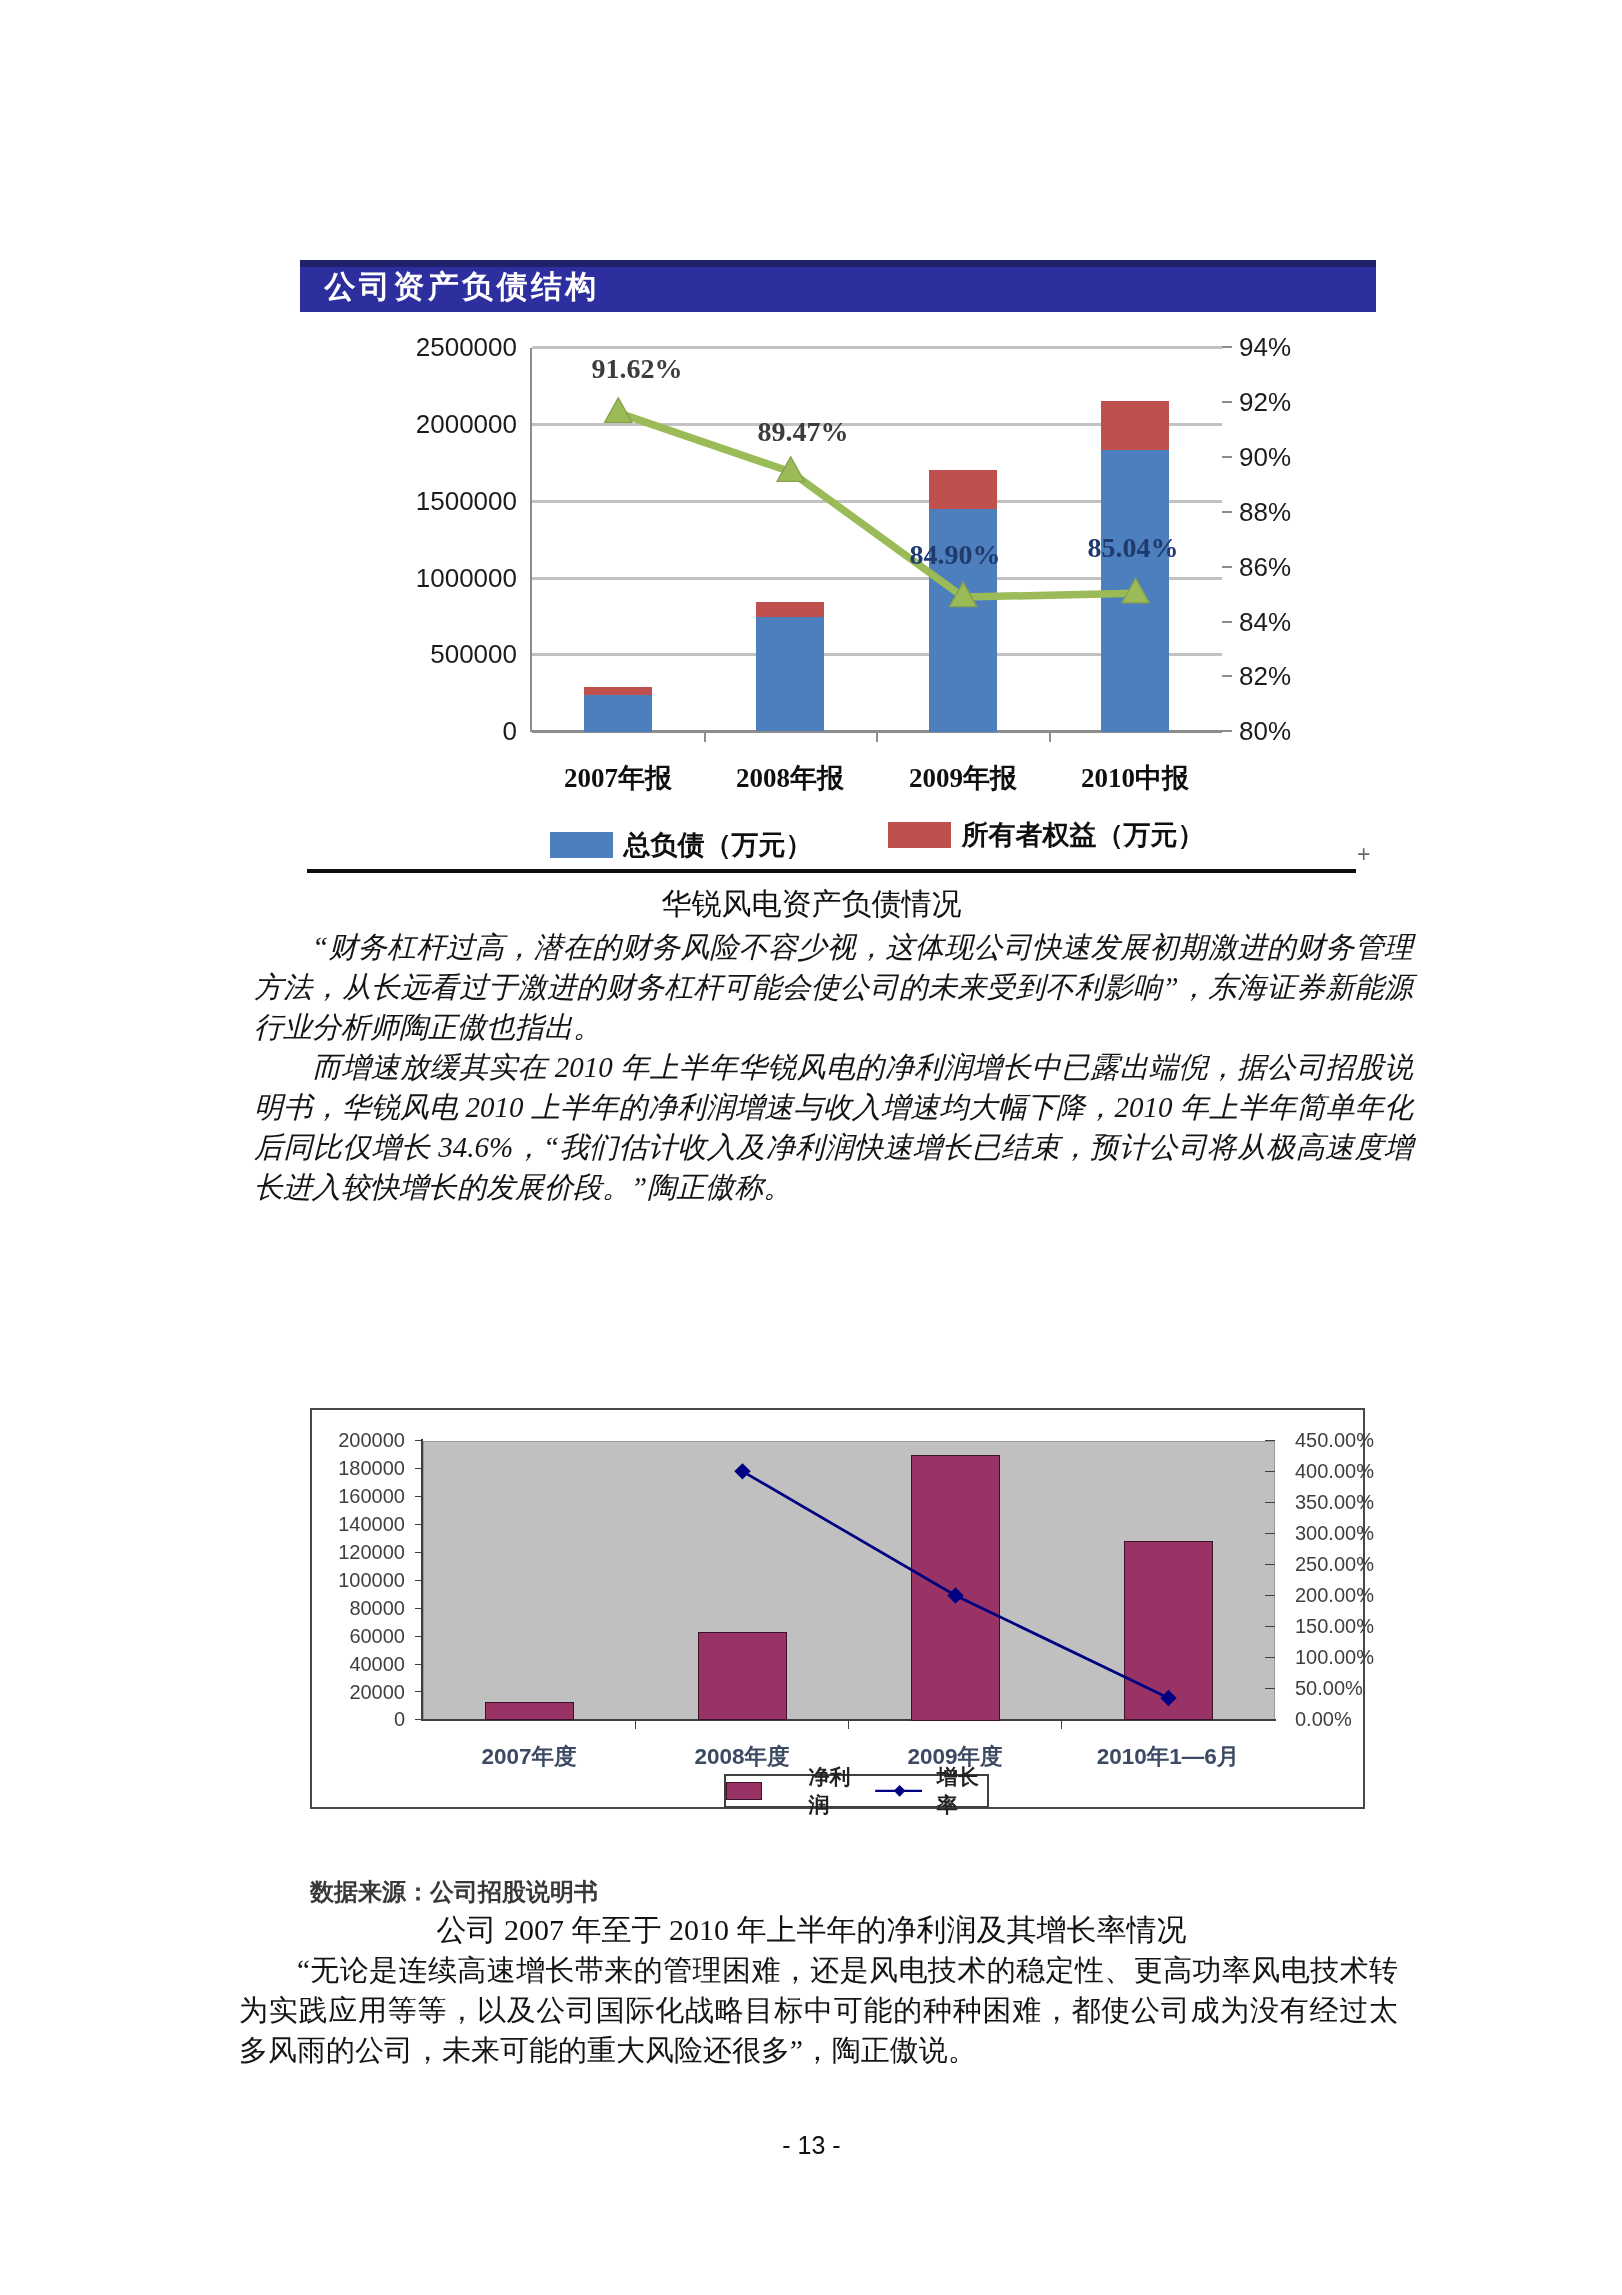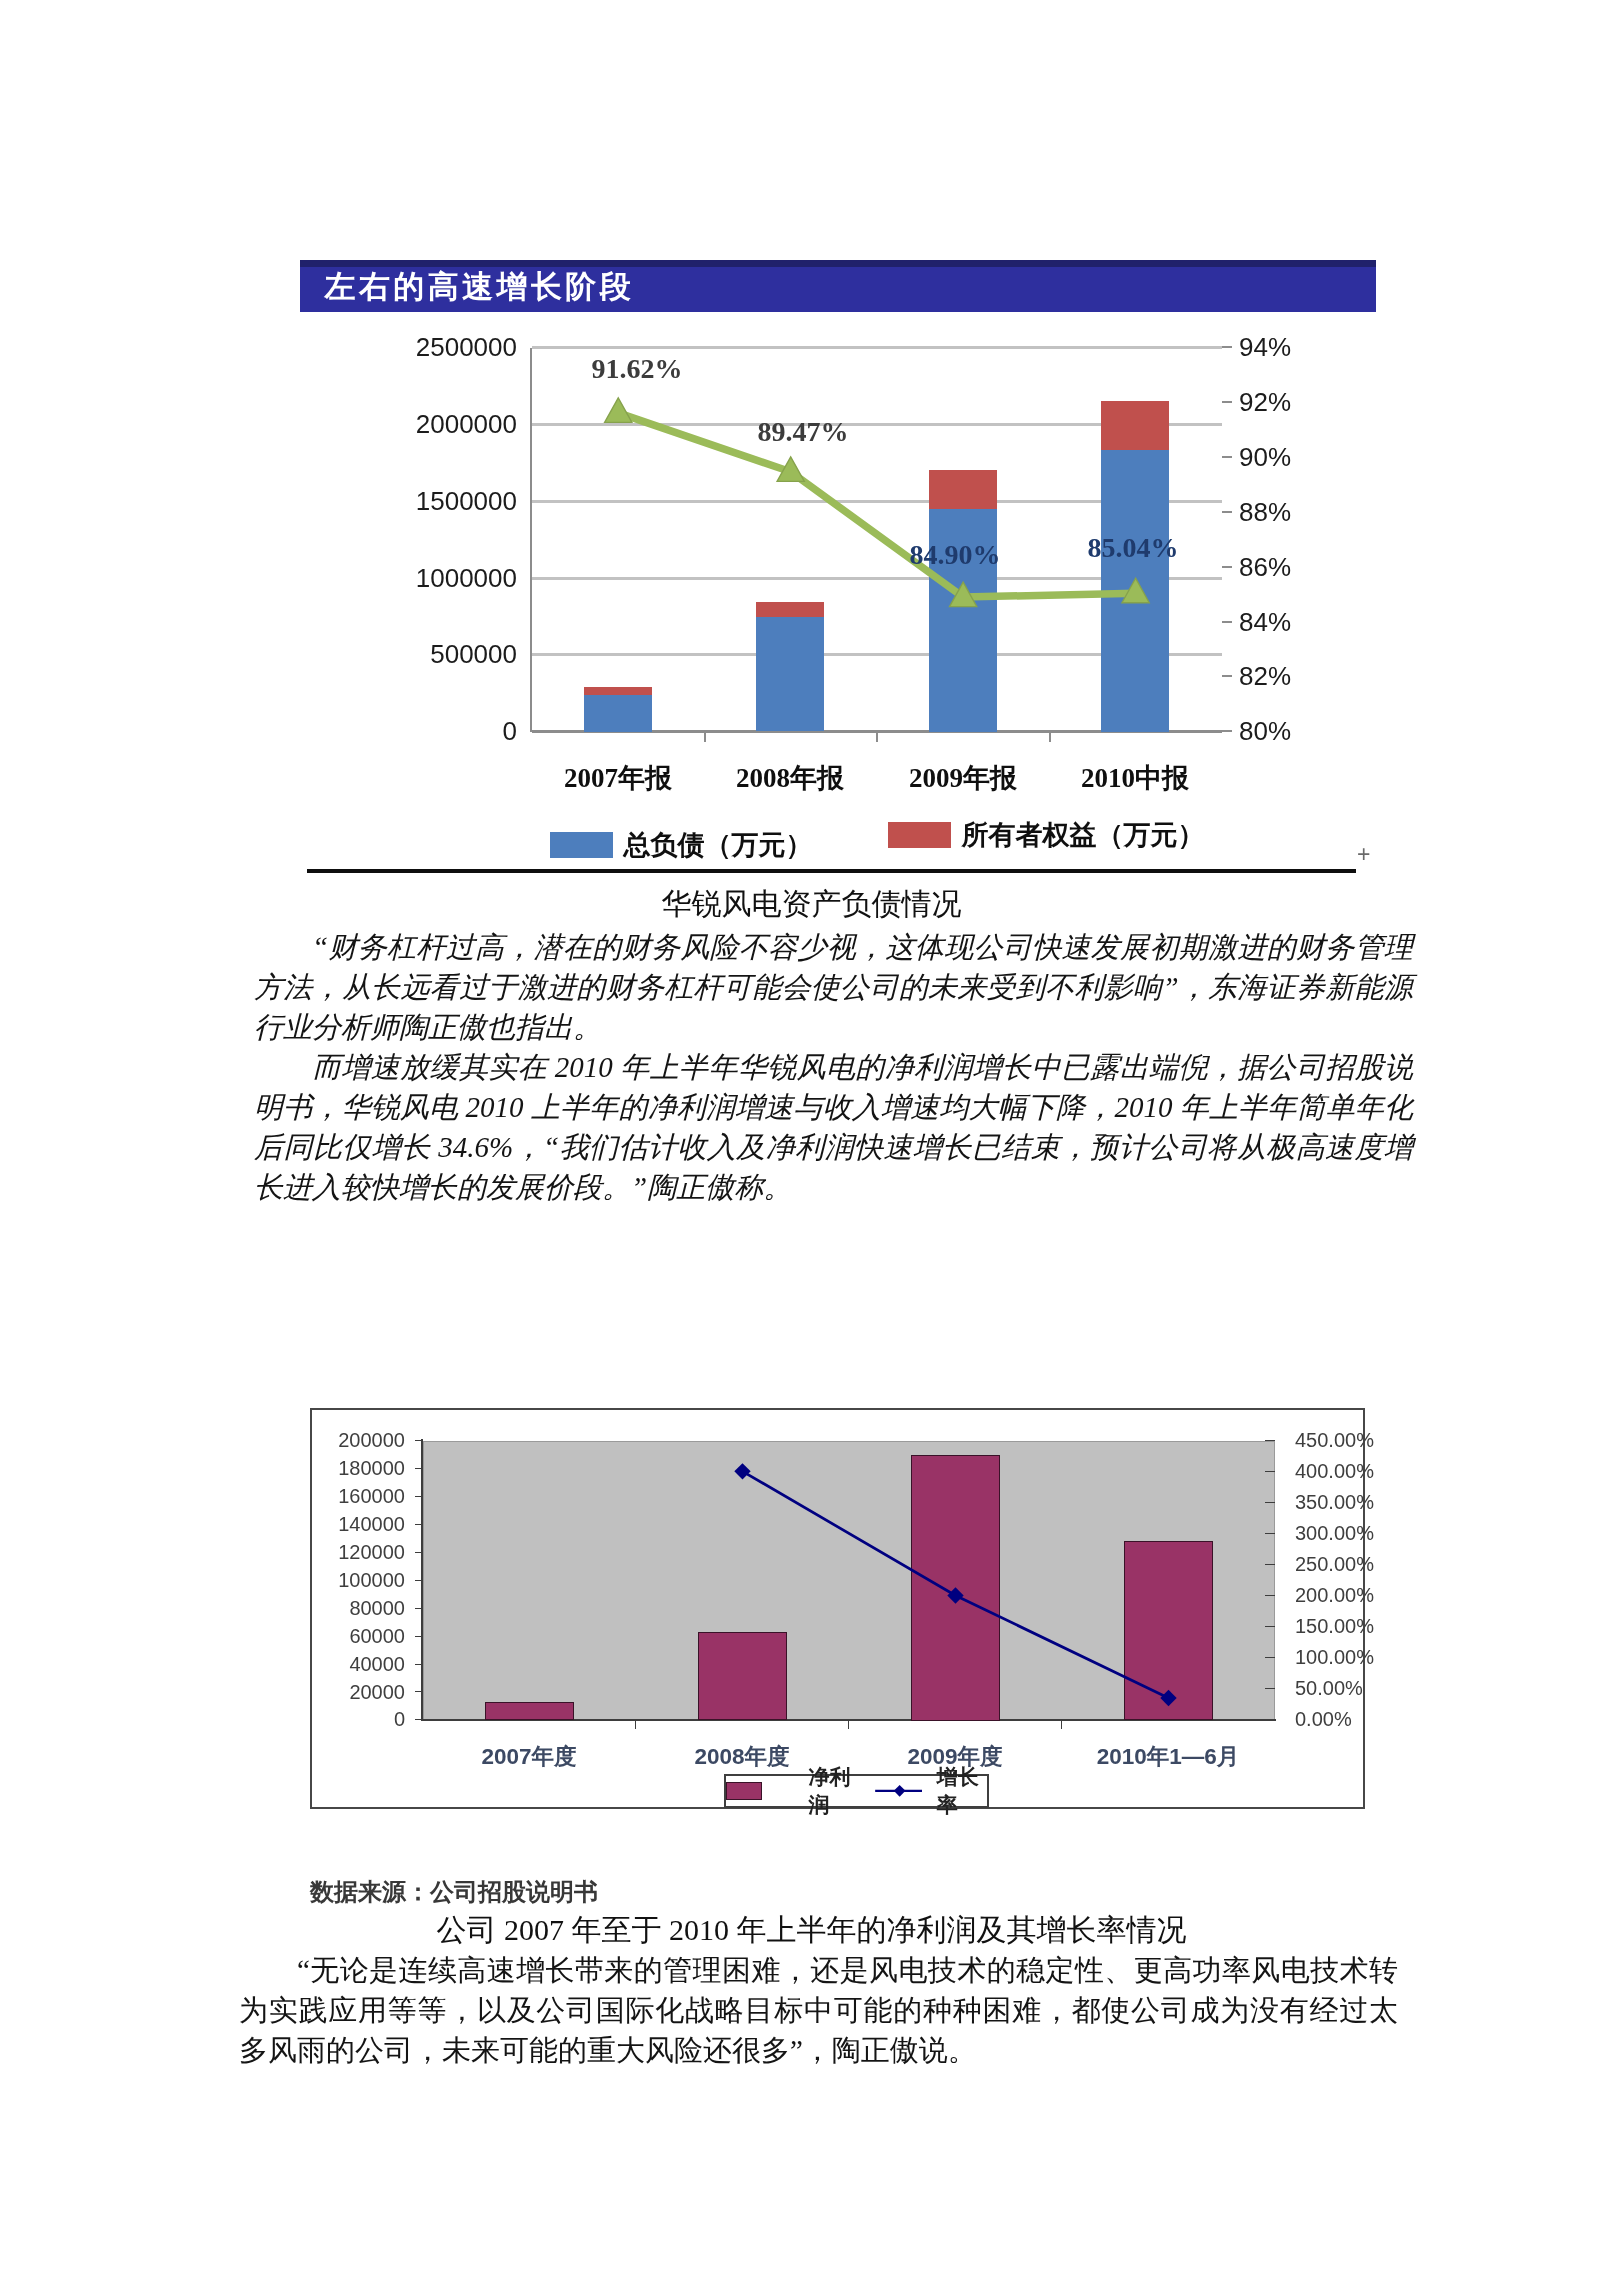--- a/index.html
+++ b/index.html
@@ -20,37 +20,38 @@
     text-align:justify;text-indent:2em;color:#141414;}
   #source-note{position:absolute;left:310px;top:1876px;font-weight:bold;font-size:24px;color:#383838;}
   #caption2{position:absolute;left:0;top:1910px;width:1623px;text-align:center;font-size:30px;color:#111;}
   #page-number{position:absolute;left:0;top:2131px;width:1623px;text-align:center;
     font:25px "Liberation Sans",sans-serif;color:#111;}
 </style>
 </head>
 <body>
 
 <div id="page">
-  <div id="c1-header">左右的高速增长阶段</div>
+  <div id="c1-header">公司资产负债结构</div>
   <div id="divider"></div>
   <span id="divider-mark">+</span>
   <div id="caption1">华锐风电资产负债情况</div>
 
   <div id="article-top">
     <p>“财务杠杆过高，潜在的财务风险不容少视，这体现公司快速发展初期激进的财务管理方法，从长远看过于激进的财务杠杆可能会使公司的未来受到不利影响”，东海证券新能源行业分析师陶正傲也指出。</p>
     <p>而增速放缓其实在 2010 年上半年华锐风电的净利润增长中已露出端倪，据公司招股说明书，华锐风电 2010 上半年的净利润增速与收入增速均大幅下降，2010 年上半年简单年化后同比仅增长 34.6%，“我们估计收入及净利润快速增长已结束，预计公司将从极高速度增长进入较快增长的发展价段。”陶正傲称。</p>
   </div>
 
   <div id="source-note">数据来源：公司招股说明书</div>
   <div id="caption2">公司 2007 年至于 2010 年上半年的净利润及其增长率情况</div>
 
   <div id="article-bottom">
     <p>“无论是连续高速增长带来的管理困难，还是风电技术的稳定性、更高功率风电技术转为实践应用等等，以及公司国际化战略目标中可能的种种困难，都使公司成为没有经过太多风雨的公司，未来可能的重大风险还很多”，陶正傲说。</p>
   </div>
 
+  <div id="page-number">- 13 -</div>
 <div class="abs" style="left: 532px; top: 730px; width: 690px; height: 2.7px; background: rgb(140, 140, 140);"></div>
     <div class="abs" style="left: 387px; top: 717px; width: 130px; height: 29px; text-align: right; font: 26px / 29px &quot;Liberation Sans&quot;, sans-serif; color: rgb(28, 28, 28);">0</div>
     <div class="abs" style="left: 532px; top: 653px; width: 690px; height: 2.7px; background: rgb(194, 194, 194);"></div>
     <div class="abs" style="left: 387px; top: 640px; width: 130px; height: 29px; text-align: right; font: 26px / 29px &quot;Liberation Sans&quot;, sans-serif; color: rgb(28, 28, 28);">500000</div>
     <div class="abs" style="left: 532px; top: 577px; width: 690px; height: 2.7px; background: rgb(194, 194, 194);"></div>
     <div class="abs" style="left: 387px; top: 564px; width: 130px; height: 29px; text-align: right; font: 26px / 29px &quot;Liberation Sans&quot;, sans-serif; color: rgb(28, 28, 28);">1000000</div>
     <div class="abs" style="left: 532px; top: 500px; width: 690px; height: 2.7px; background: rgb(194, 194, 194);"></div>
     <div class="abs" style="left: 387px; top: 487px; width: 130px; height: 29px; text-align: right; font: 26px / 29px &quot;Liberation Sans&quot;, sans-serif; color: rgb(28, 28, 28);">1500000</div>
     <div class="abs" style="left: 532px; top: 423px; width: 690px; height: 2.7px; background: rgb(194, 194, 194);"></div>
     <div class="abs" style="left: 387px; top: 410px; width: 130px; height: 29px; text-align: right; font: 26px / 29px &quot;Liberation Sans&quot;, sans-serif; color: rgb(28, 28, 28);">2000000</div>

